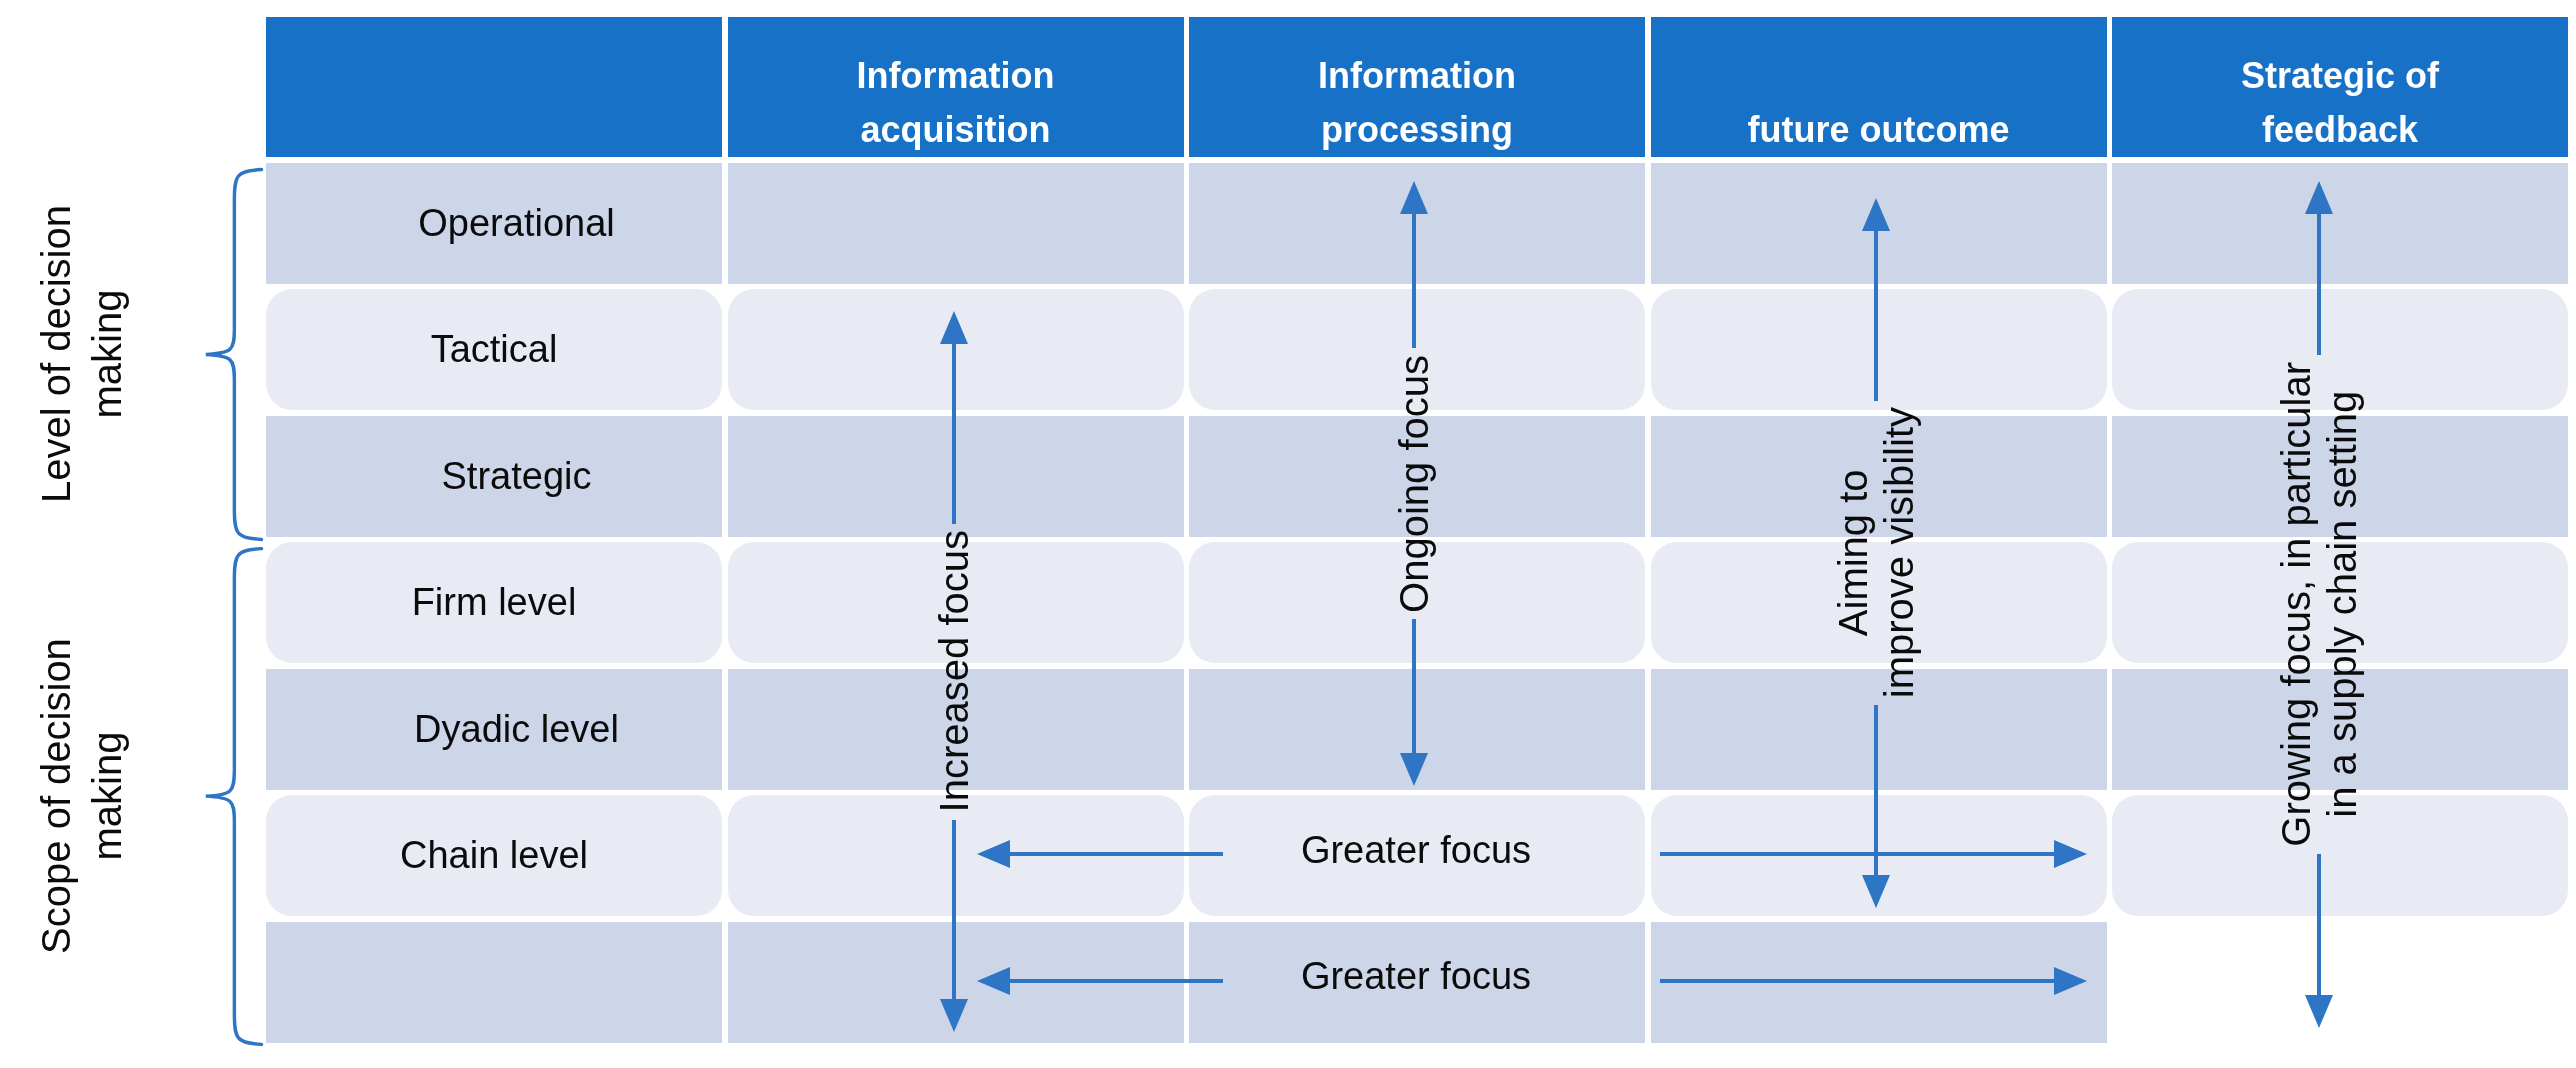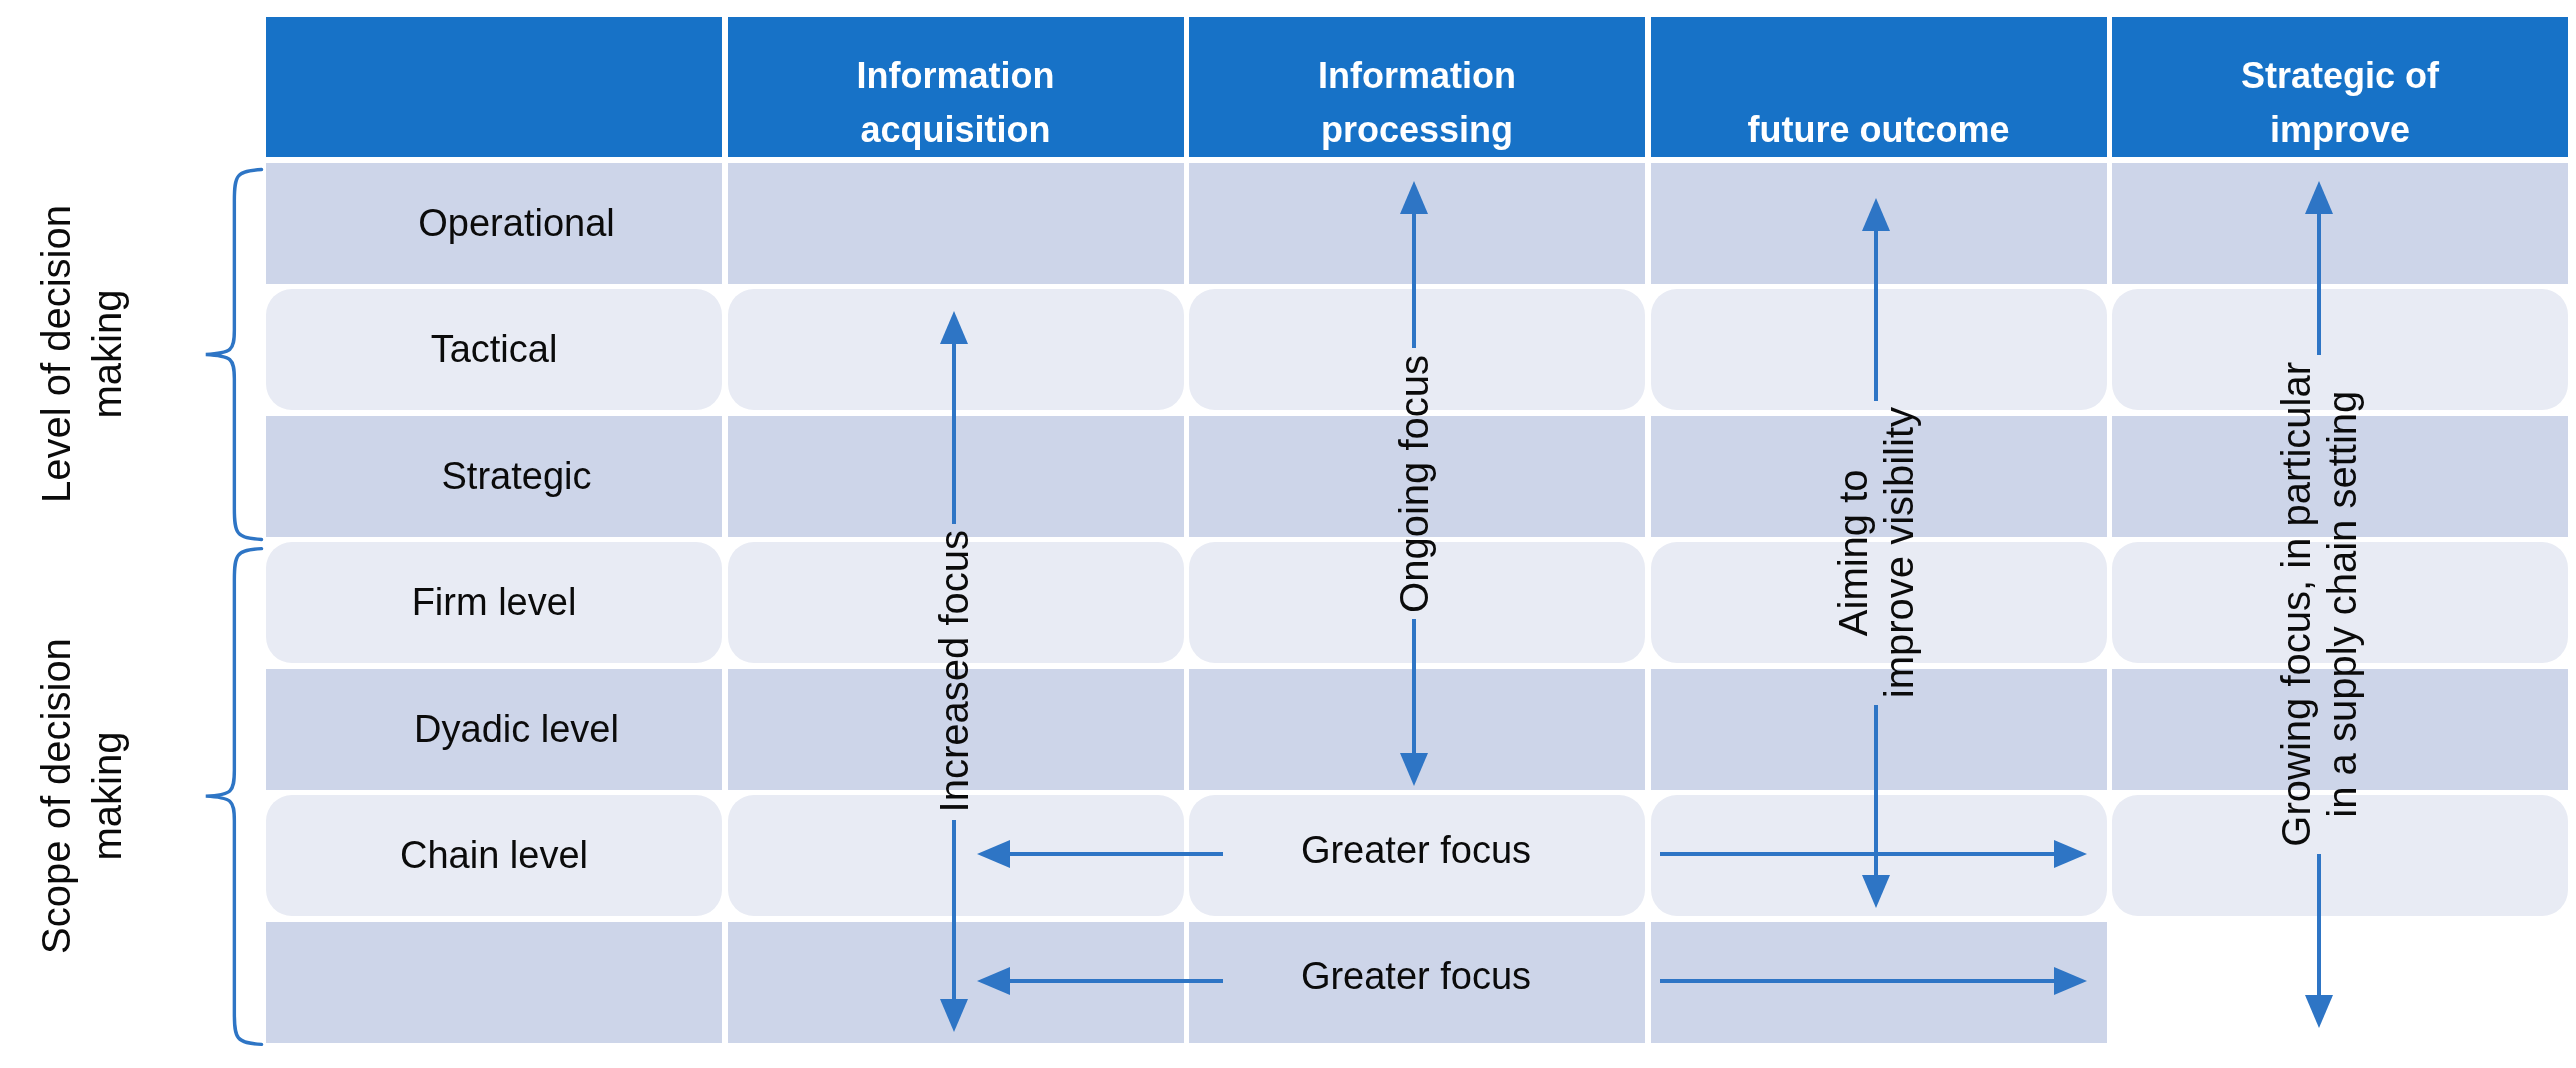--- a/index.html
+++ b/index.html
@@ -87,21 +87,21 @@
   </div>
   <div class="cell hdr">
     <div>Information</div>
     <div>processing</div>
   </div>
   <div class="cell hdr">
     <div>future outcome</div>
   </div>
   <div class="cell hdr">
     <div>Strategic of</div>
-    <div>improve</div>
+    <div>feedback</div>
   </div>
 
   <div class="cell dark row-label">Operational</div>
   <div class="cell dark"></div>
   <div class="cell dark"></div>
   <div class="cell dark"></div>
   <div class="cell dark"></div>
 
   <div class="cell light row-label">Tactical</div>
   <div class="cell light"></div>

